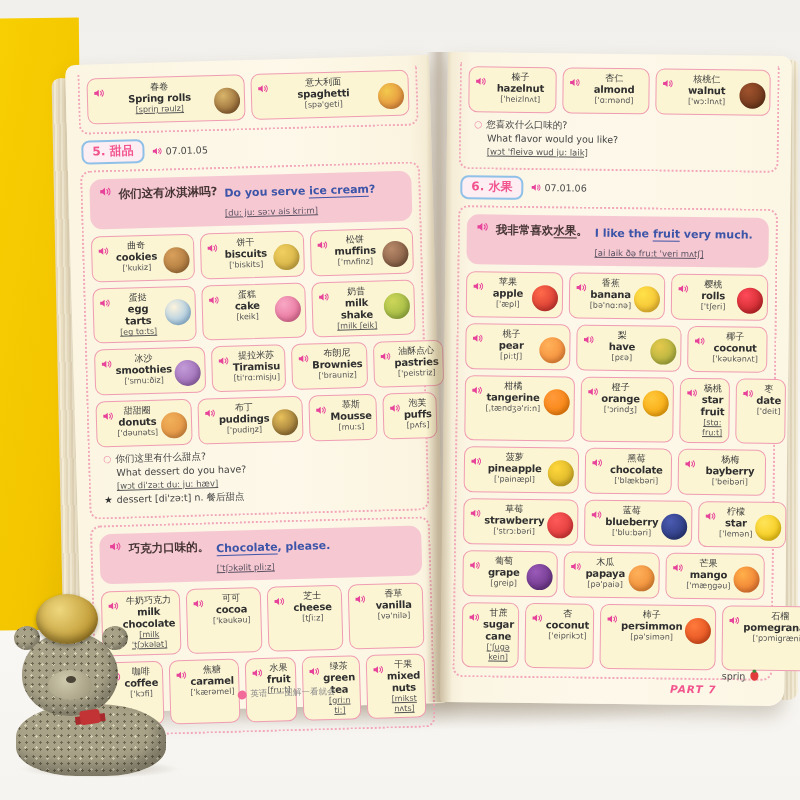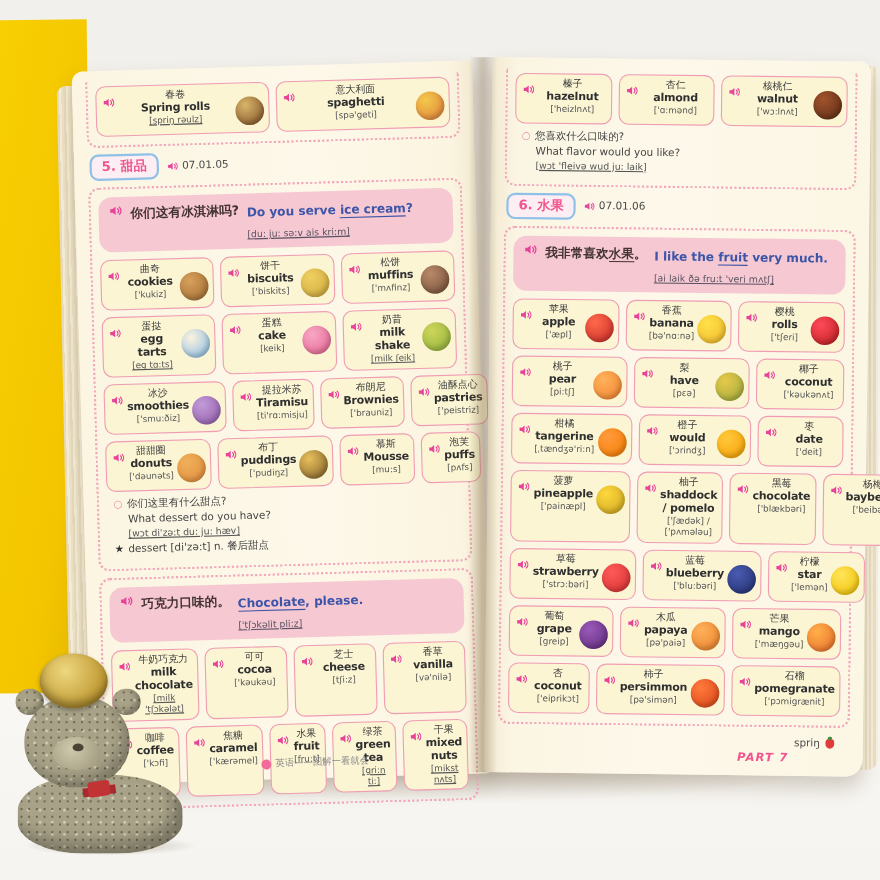--- a/index.html
+++ b/index.html
@@ -715,24 +715,38 @@
   </div>
           <div class="card has-icon">
     <span class="spk">
       <svg width="12" height="12" viewBox="0 0 24 24">
         <path d="M3 9v6h4l5 4V5L7 9H3z" fill="#e8439a"></path>
         <path d="M15.5 8.5a4.5 4.5 0 010 7M18.5 6a8.5 8.5 0 010 12" stroke="#e8439a" stroke-width="2.2" fill="none" stroke-linecap="round"></path>
       </svg>
     </span>
     <span class="card-body">
       <span class="cn">橙子</span>
-      <span class="en">would</span>
+      <span class="en">orange</span>
       <span class="phon">['ɔrindʒ]</span>
     </span>
     <span class="food-icon" style="background: radial-gradient(circle at 35% 30%, rgb(255, 200, 60), rgb(245, 158, 0));"></span>
+  </div>
+          <div class="card">
+    <span class="spk">
+      <svg width="12" height="12" viewBox="0 0 24 24">
+        <path d="M3 9v6h4l5 4V5L7 9H3z" fill="#e8439a"></path>
+        <path d="M15.5 8.5a4.5 4.5 0 010 7M18.5 6a8.5 8.5 0 010 12" stroke="#e8439a" stroke-width="2.2" fill="none" stroke-linecap="round"></path>
+      </svg>
+    </span>
+    <span class="card-body">
+      <span class="cn">杨桃</span>
+      <span class="en">star fruit</span>
+      <span class="phon u">[stɑ: fru:t]</span>
+    </span>
+
   </div>
           <div class="card">
     <span class="spk">
       <svg width="12" height="12" viewBox="0 0 24 24">
         <path d="M3 9v6h4l5 4V5L7 9H3z" fill="#e8439a"></path>
         <path d="M15.5 8.5a4.5 4.5 0 010 7M18.5 6a8.5 8.5 0 010 12" stroke="#e8439a" stroke-width="2.2" fill="none" stroke-linecap="round"></path>
       </svg>
     </span>
     <span class="card-body">
       <span class="cn">枣</span>
@@ -758,34 +772,20 @@
     <span class="food-icon" style="background: radial-gradient(circle at 35% 30%, rgb(255, 216, 60), rgb(202, 165, 32));"></span>
   </div>
           <div class="card">
     <span class="spk">
       <svg width="12" height="12" viewBox="0 0 24 24">
         <path d="M3 9v6h4l5 4V5L7 9H3z" fill="#e8439a"></path>
         <path d="M15.5 8.5a4.5 4.5 0 010 7M18.5 6a8.5 8.5 0 010 12" stroke="#e8439a" stroke-width="2.2" fill="none" stroke-linecap="round"></path>
       </svg>
     </span>
     <span class="card-body">
-      <span class="cn">柚子</span>
-      <span class="en">shaddock / pomelo</span>
-      <span class="phon">['ʃædək] / ['pʌmələu]</span>
-    </span>
-
-  </div>
-          <div class="card">
-    <span class="spk">
-      <svg width="12" height="12" viewBox="0 0 24 24">
-        <path d="M3 9v6h4l5 4V5L7 9H3z" fill="#e8439a"></path>
-        <path d="M15.5 8.5a4.5 4.5 0 010 7M18.5 6a8.5 8.5 0 010 12" stroke="#e8439a" stroke-width="2.2" fill="none" stroke-linecap="round"></path>
-      </svg>
-    </span>
-    <span class="card-body">
       <span class="cn">黑莓</span>
       <span class="en">chocolate</span>
       <span class="phon">['blækbəri]</span>
     </span>
 
   </div>
           <div class="card">
     <span class="spk">
       <svg width="12" height="12" viewBox="0 0 24 24">
         <path d="M3 9v6h4l5 4V5L7 9H3z" fill="#e8439a"></path>
@@ -882,20 +882,34 @@
     </span>
     <span class="card-body">
       <span class="cn">芒果</span>
       <span class="en">mango</span>
       <span class="phon">['mæŋgəu]</span>
     </span>
     <span class="food-icon" style="background: radial-gradient(circle at 35% 30%, rgb(255, 176, 74), rgb(232, 106, 42));"></span>
   </div>
         </div>
         <div class="card-row">
+          <div class="card">
+    <span class="spk">
+      <svg width="12" height="12" viewBox="0 0 24 24">
+        <path d="M3 9v6h4l5 4V5L7 9H3z" fill="#e8439a"></path>
+        <path d="M15.5 8.5a4.5 4.5 0 010 7M18.5 6a8.5 8.5 0 010 12" stroke="#e8439a" stroke-width="2.2" fill="none" stroke-linecap="round"></path>
+      </svg>
+    </span>
+    <span class="card-body">
+      <span class="cn">甘蔗</span>
+      <span class="en">sugar cane</span>
+      <span class="phon u">['ʃugə kein]</span>
+    </span>
+
+  </div>
           <div class="card">
     <span class="spk">
       <svg width="12" height="12" viewBox="0 0 24 24">
         <path d="M3 9v6h4l5 4V5L7 9H3z" fill="#e8439a"></path>
         <path d="M15.5 8.5a4.5 4.5 0 010 7M18.5 6a8.5 8.5 0 010 12" stroke="#e8439a" stroke-width="2.2" fill="none" stroke-linecap="round"></path>
       </svg>
     </span>
     <span class="card-body">
       <span class="cn">杏</span>
       <span class="en">coconut</span>

